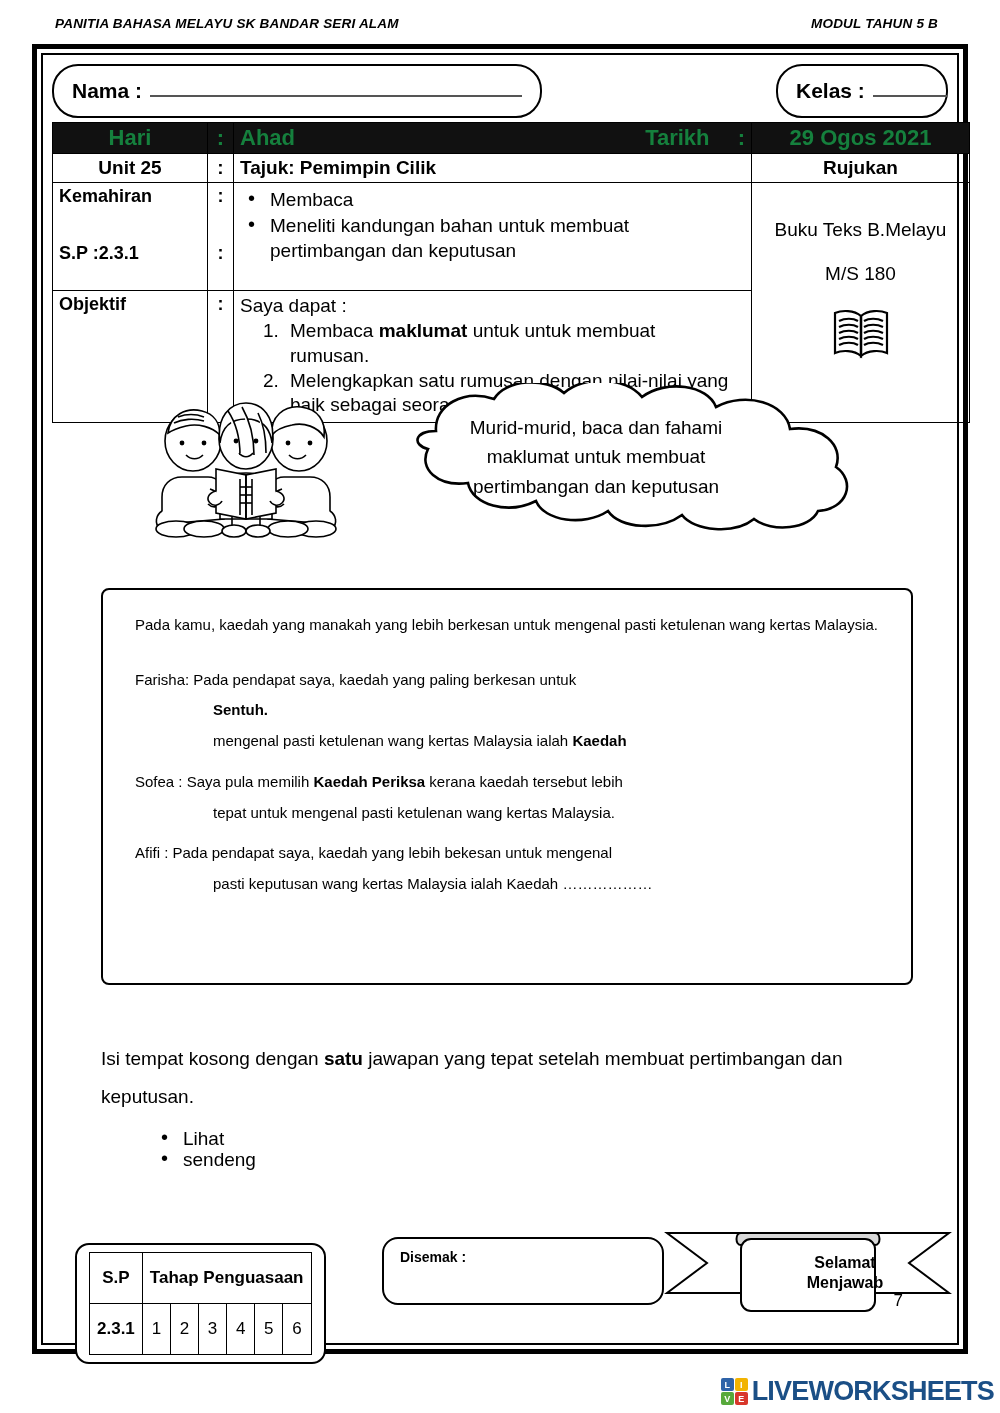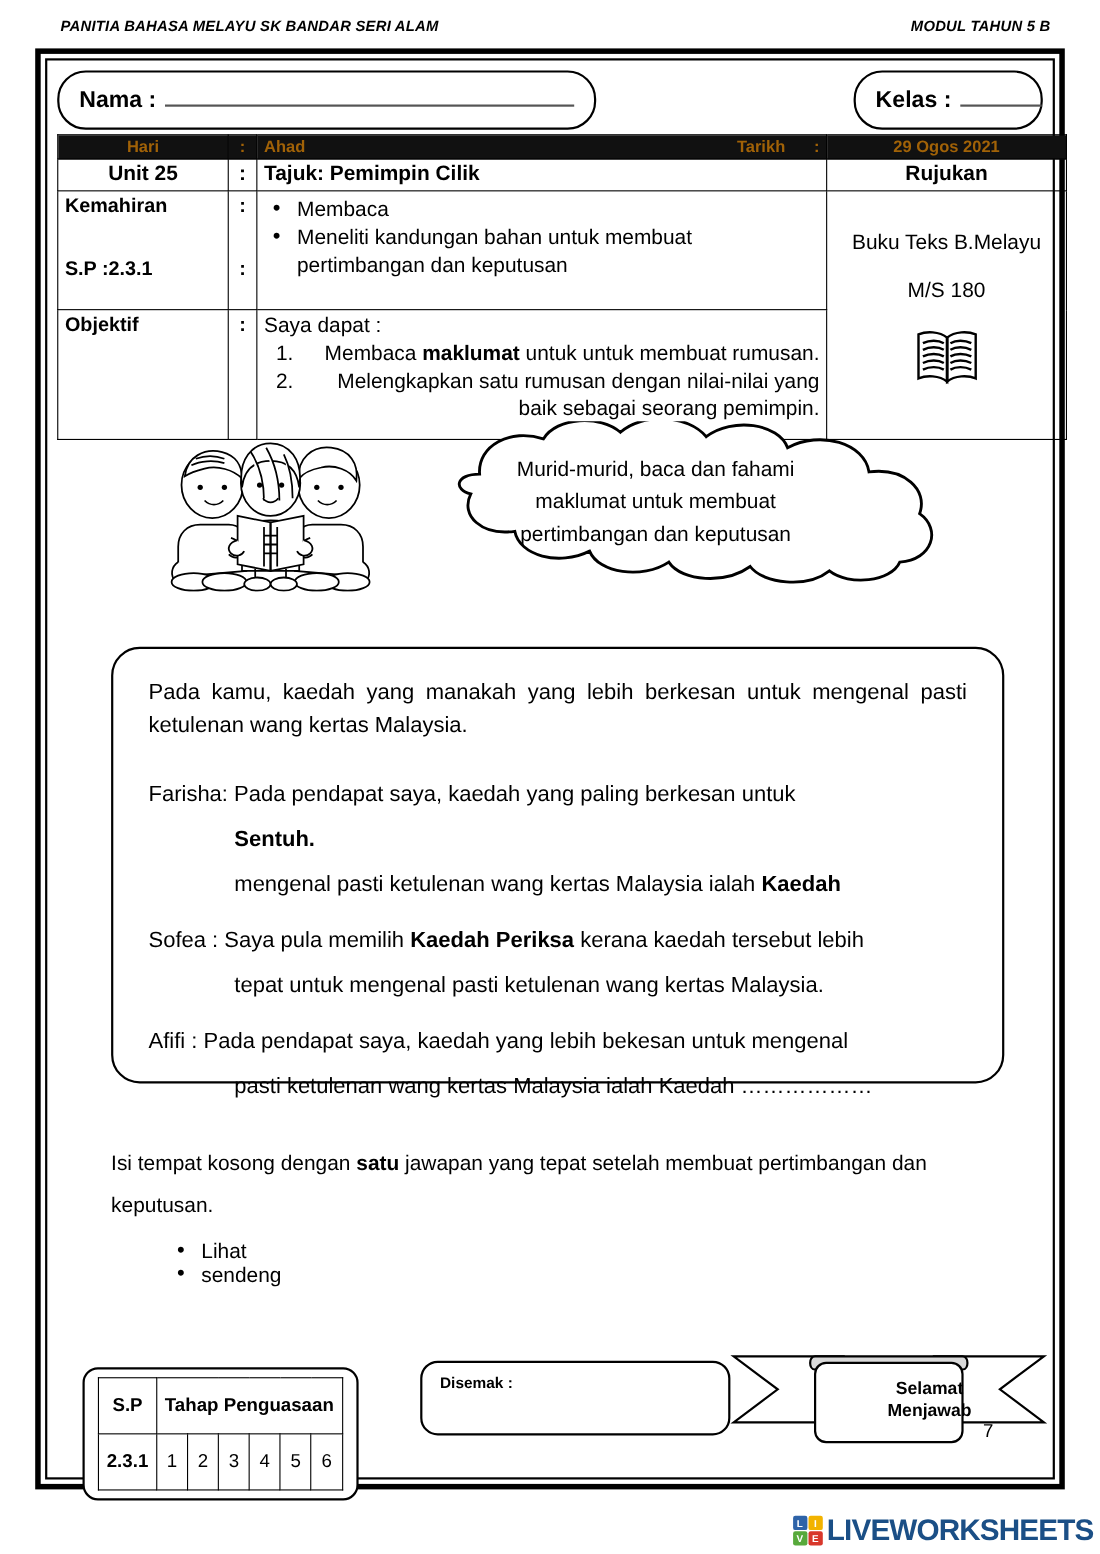--- a/index.html
+++ b/index.html
@@ -10,21 +10,21 @@
     background: #ffffff;
     font-family: "Liberation Sans", sans-serif;
     color: #000;
     position: relative;
     overflow: hidden;
   }
 
   
   .page-header {
     position: absolute;
-    top: 16px; left: 55px; right: 45px;
+    top: 16px; left: 55px; right: 62px;
     display: flex;
     justify-content: space-between;
     align-items: center;
     font-style: italic;
     font-weight: bold;
     font-size: 13.5px;
     letter-spacing: .2px;
   }
 
   
@@ -79,42 +79,42 @@
     border-collapse: collapse;
     table-layout: fixed;
   }
   table.info td {
     border: 1.6px solid #000;
     vertical-align: top;
     padding: 3px 6px;
   }
   tr.black td {
     background: #111;
-    color: #a16207;
+    color: #15803d;
     font-weight: bold;
-    font-size: 15px;
+    font-size: 22px;
     padding: 2px 6px;
   }
   .c-ruj   { width: 218px; text-align: center; font-size: 19px; }
 
   .ctr { text-align: center; }
   .b { font-weight: bold; }
   .bold19 { font-weight: bold; font-size: 19px; }
 
   td.body-txt { font-size: 19px; line-height: 1.28; }
 
   ul.plain { list-style: none; }
   ul.plain li { position: relative; padding-left: 30px; margin: 2px 0; }
   ul.plain li::before {
     content: "\2022";
     position: absolute; left: 8px; top: -2px;
     font-size: 20px;
   }
   ol.num { margin-left: 32px; }
-  ol.num li { margin: 1px 0; padding-left: 6px; text-align: right; }
+  ol.num li { margin: 1px 12px; padding-left: 6px; }
 
   .ruj-cell { padding-top: 36px !important; }
   .ruj-line { margin-bottom: 22px; }
   .book-ico { margin-top: 16px; display: flex; justify-content: center; }
 
   
   .illus {
     position: absolute;
     top: 336px; left: 18px;
     width: 890px; height: 150px;
@@ -129,23 +129,23 @@
     font-size: 19px;
     line-height: 1.55;
   }
 
   
   .dialog {
     position: absolute;
     top: 533px; left: 58px;
     width: 812px; height: 397px;
     border: 2.5px solid #000;
-    border-radius: 26px;
+    border-radius: 8px;
     padding: 24px 32px 10px 32px;
-    font-size: 20px;
+    font-size: 15px;
   }
   .d-q { line-height: 1.5; text-align: justify; }
   .d-turn { margin-top: 28px; line-height: 2.05; }
   .d-turn .spk { display: inline-block; }
   .d-ind { display: block; padding-left: 78px; }
 
   
   .instruct {
     position: absolute;
     top: 985px; left: 58px;
@@ -431,21 +431,21 @@
       </span>
     </div>
 
     <div class="d-turn" style="margin-top:10px">
       <span class="spk">Sofea  :</span><span> Saya pula memilih </span><span class="b">Kaedah Periksa</span><span> kerana kaedah tersebut lebih</span>
       <span class="d-ind">tepat untuk mengenal pasti ketulenan wang kertas Malaysia.</span>
     </div>
 
     <div class="d-turn" style="margin-top:10px">
       <span class="spk">Afifi     :</span><span> Pada pendapat saya, kaedah yang lebih bekesan untuk mengenal</span>
-      <span class="d-ind">pasti ketulenan wang kertas Malaysia ialah Kaedah ………………</span>
+      <span class="d-ind">pasti keputusan wang kertas Malaysia ialah Kaedah ………………</span>
     </div>
   </div>
 
   <div class="instruct">
     <span>Isi tempat kosong dengan </span><span class="b">satu</span><span> jawapan yang tepat setelah membuat pertimbangan dan keputusan.</span>
   </div>
 
   <ul class="plain choices">
     <li>Lihat</li>
     <li>sendeng</li>

